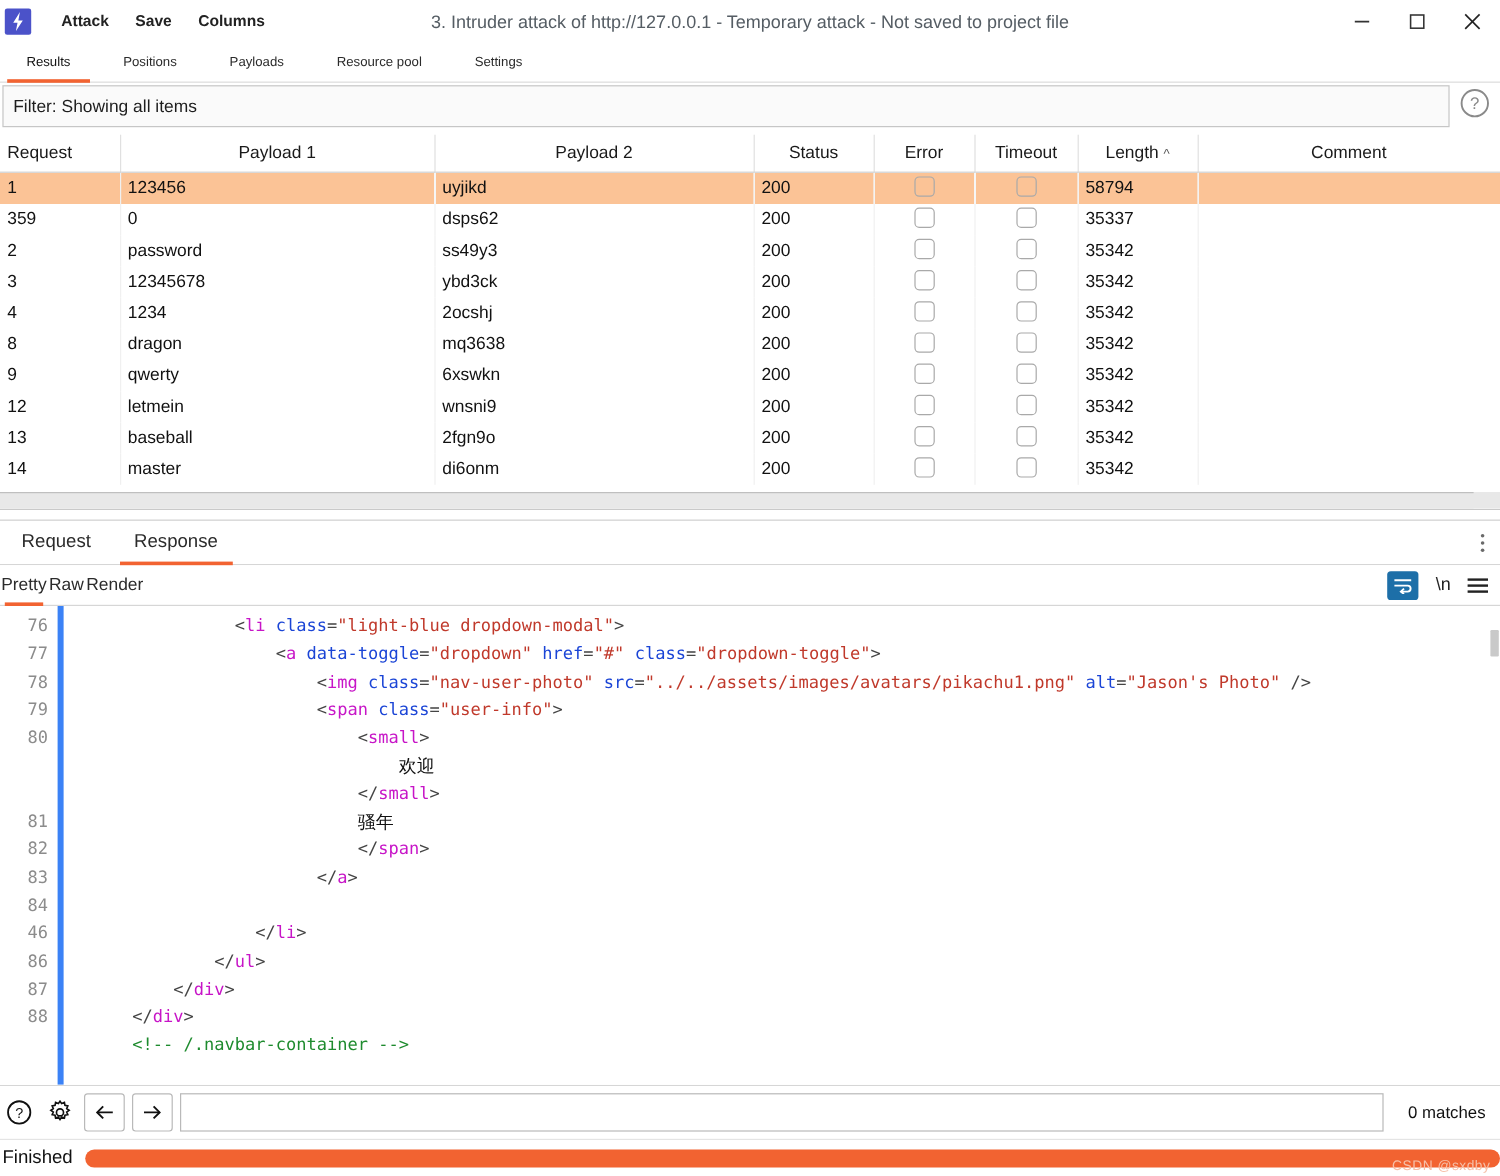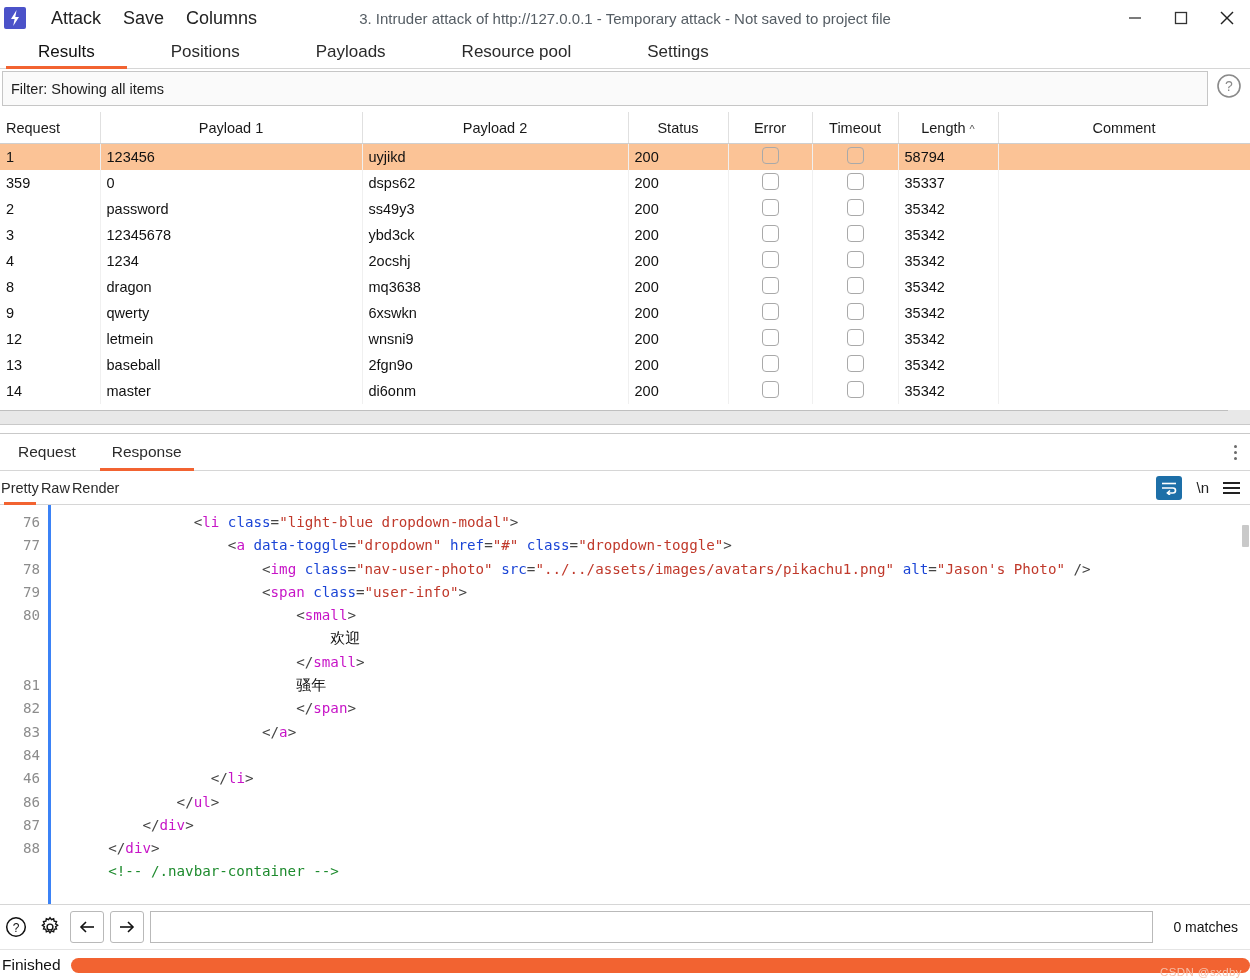--- a/index.html
+++ b/index.html
@@ -27,24 +27,25 @@
   .logo {
     width: 22px; height: 22px;
     margin-left: 4px; margin-right: 14px;
     background: #4b52c9;
     border-radius: 2px;
     display: flex; align-items: center; justify-content: center;
     flex: 0 0 auto;
   }
   .logo svg { display:block; }
   .menu-item {
-    font-size: 18px; color: #222;
+    font-size: 13px; color: #222;
     padding: 0 11px;
     line-height: 36px;
     cursor: default;
+    font-weight: bold;
   }
   .title-center {
     position: absolute;
     left: 0; right: 0;
     text-align: center;
     font-size: 15px;
     color: #555d64;
     pointer-events: none;
   }
   .win-controls {
@@ -61,22 +62,22 @@
   .win-btn svg { display: block; }
 
   
   .toptabs {
     height: 32px; min-height: 32px;
     display: flex; align-items: stretch;
     background: #fff;
     border-bottom: 1px solid #d6d6d6;
   }
   .toptab {
-    font-size: 17px; color: #2b2b2b;
-    padding: 0 38px;
+    font-size: 11px; color: #2b2b2b;
+    padding: 0 22px;
     display: flex; align-items: center;
     position: relative;
     cursor: default;
   }
   .toptab.active { color: #111; }
   .toptab.active:after {
     content: ""; position: absolute;
     left: 6px; right: 6px; bottom: -1px; height: 3px;
     background: #f26331;
   }
@@ -239,21 +240,21 @@
     font-family: "DejaVu Sans Mono", monospace;
     font-size: 14.2px;
     line-height: 23.3px;
   }
   .gutter {
     width: 40px; min-width: 40px;
     text-align: right;
     padding-right: 8px;
     padding-top: 6px;
     color: #8c8c8c;
-    border-right: 3px solid #3b82f6;
+    border-right: 5px solid #3b82f6;
     background: #fff;
     user-select: none;
     font-size: 14.2px;
   }
   .gutter div { height: 23.3px; }
   .code {
     flex: 1 1 auto;
     padding-top: 6px;
     padding-left: 6px;
     white-space: pre;

